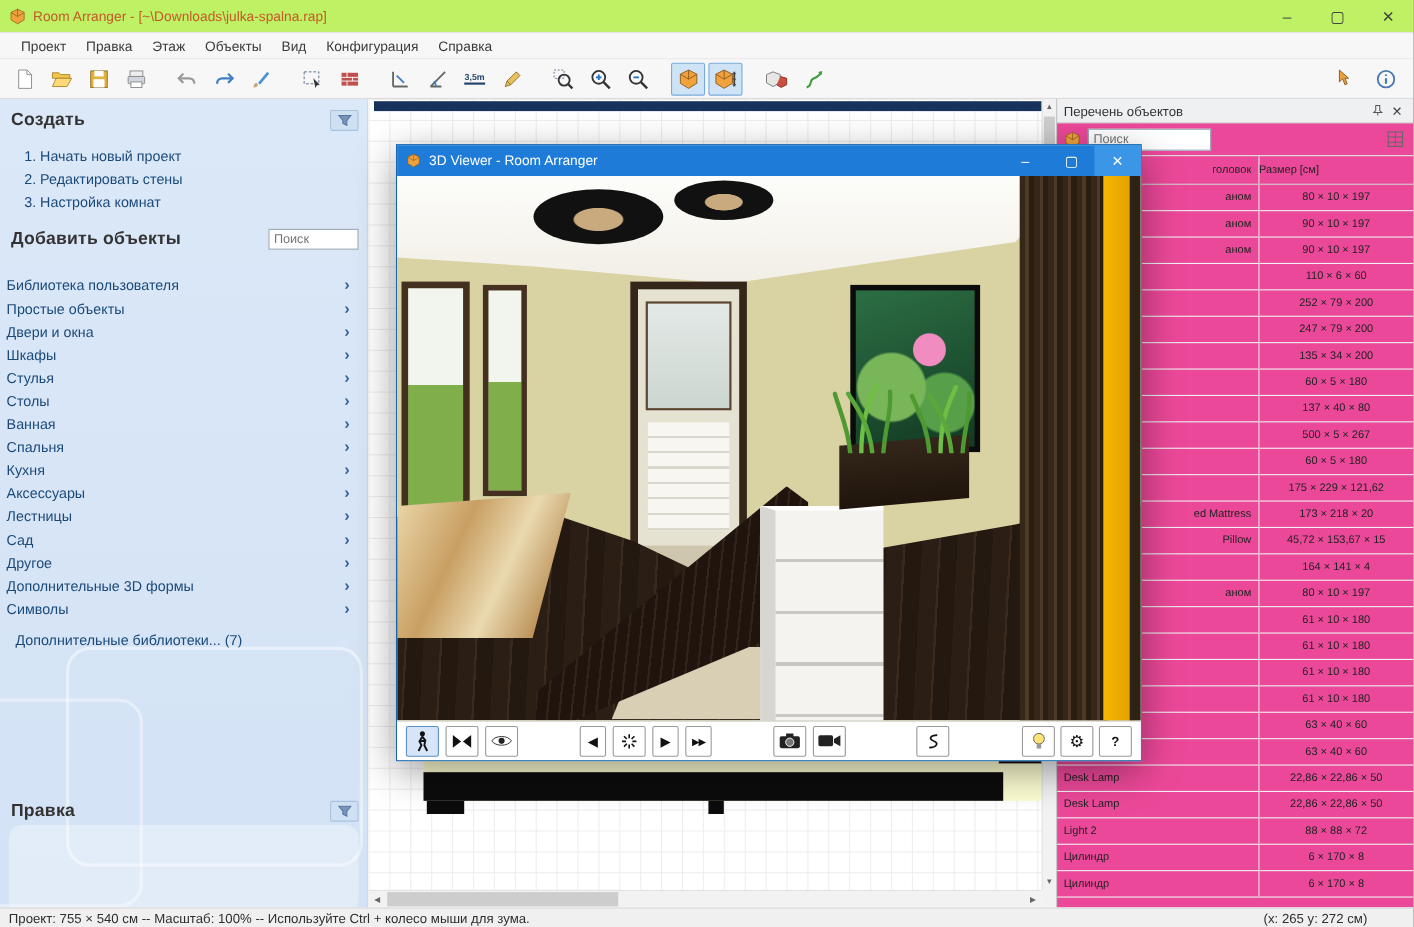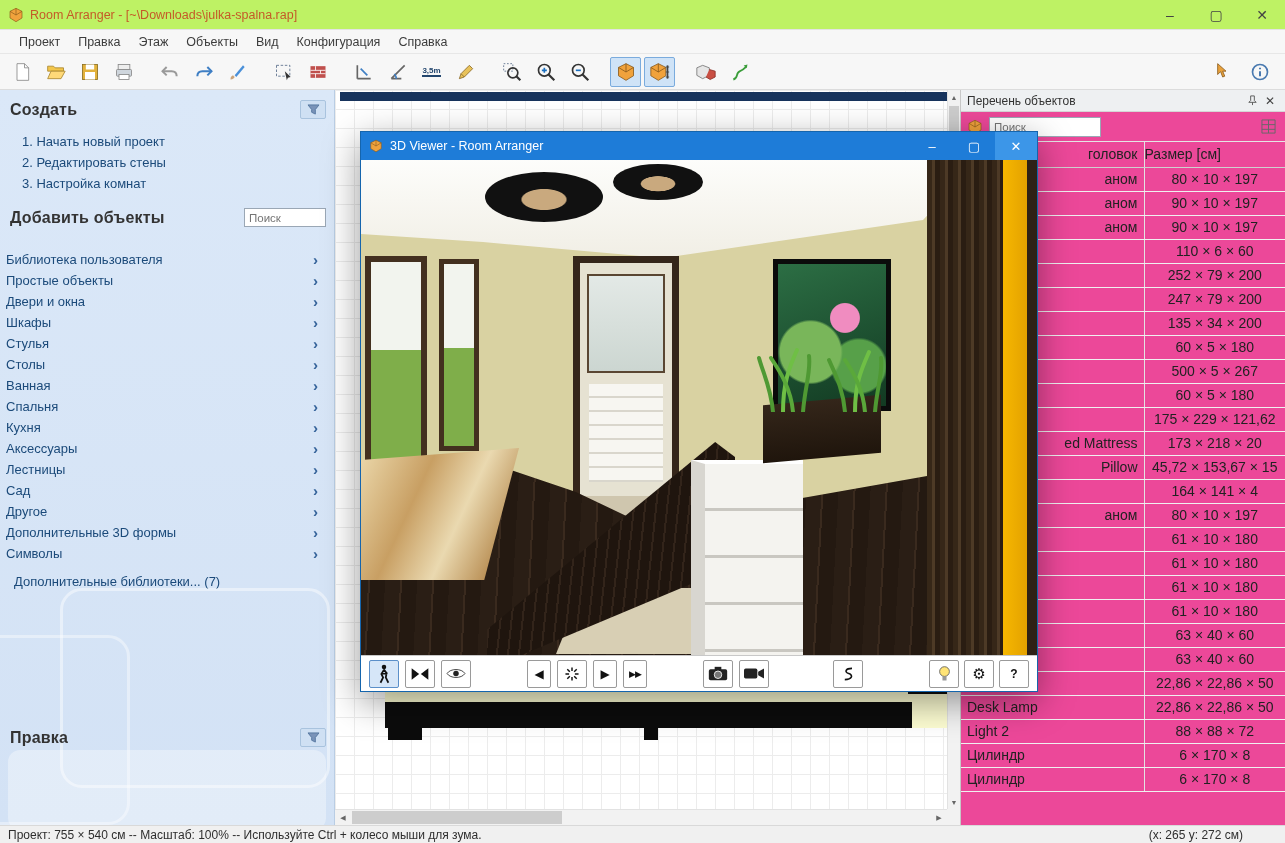--- a/index.html
+++ b/index.html
@@ -83,21 +83,21 @@
            border-left:1px solid #c8c8c8; }
   .panel-cap { height:22px; background:#eef0f2; border-bottom:1px solid #d5d5d5; display:flex;
                align-items:center; padding:0 6px; }
   .panel-cap .cap-title { font-size:12px; color:#333; flex:1; }
   .panel-cap .cap-btn { width:18px; height:16px; display:flex; align-items:center; justify-content:center;
                         font-size:12px; color:#444; }
   .panel-tools { height:30px; display:flex; align-items:center; gap:6px; padding:0 6px; border-bottom:1px solid #e5e5e5; }
   .panel-search { width:112px; height:20px; border:1px solid #9aa7b5; font-size:11.5px; padding:0 4px;
                   color:#333; font-family:"Liberation Sans", sans-serif; }
   .panel-grid-btn { margin-left:auto; width:22px; height:20px; display:flex; align-items:center; justify-content:center; }
-  table.objtable { width:100%; border-collapse:collapse; table-layout:fixed; font-size:14px; }
+  table.objtable { width:100%; border-collapse:collapse; table-layout:fixed; font-size:10px; }
   table.objtable th { height:25px; font-weight:normal; color:#222; border-bottom:1px solid #cfcfcf; }
   table.objtable th.h-name { width:183px; text-align:right; padding-right:6px; }
   table.objtable th.h-size { text-align:left; border-left:1px solid #e3e3e3; }
   table.objtable td { height:24px; border-bottom:1px solid #f0f0f0; white-space:nowrap; overflow:hidden; }
   td.c-name { padding-left:6px; color:#222; }
   td.c-name.clip { text-align:right; padding-right:6px; }
   td.c-size { text-align:center; color:#222; border-left:1px solid #e3e3e3; }
 
   
   .statusbar { position:absolute; left:0; top:825px; width:1285px; height:18px; background:#f0f0f0;
@@ -547,20 +547,24 @@
           <tr>
             <td class="c-name"></td>
             <td class="c-size">135 × 34 × 200</td>
           </tr>
 
           <tr>
             <td class="c-name"></td>
             <td class="c-size">60 × 5 × 180</td>
           </tr>
 
+          <tr>
+            <td class="c-name"></td>
+            <td class="c-size">137 × 40 × 80</td>
+          </tr>
 
           <tr>
             <td class="c-name"></td>
             <td class="c-size">500 × 5 × 267</td>
           </tr>
 
           <tr>
             <td class="c-name"></td>
             <td class="c-size">60 × 5 × 180</td>
           </tr>

